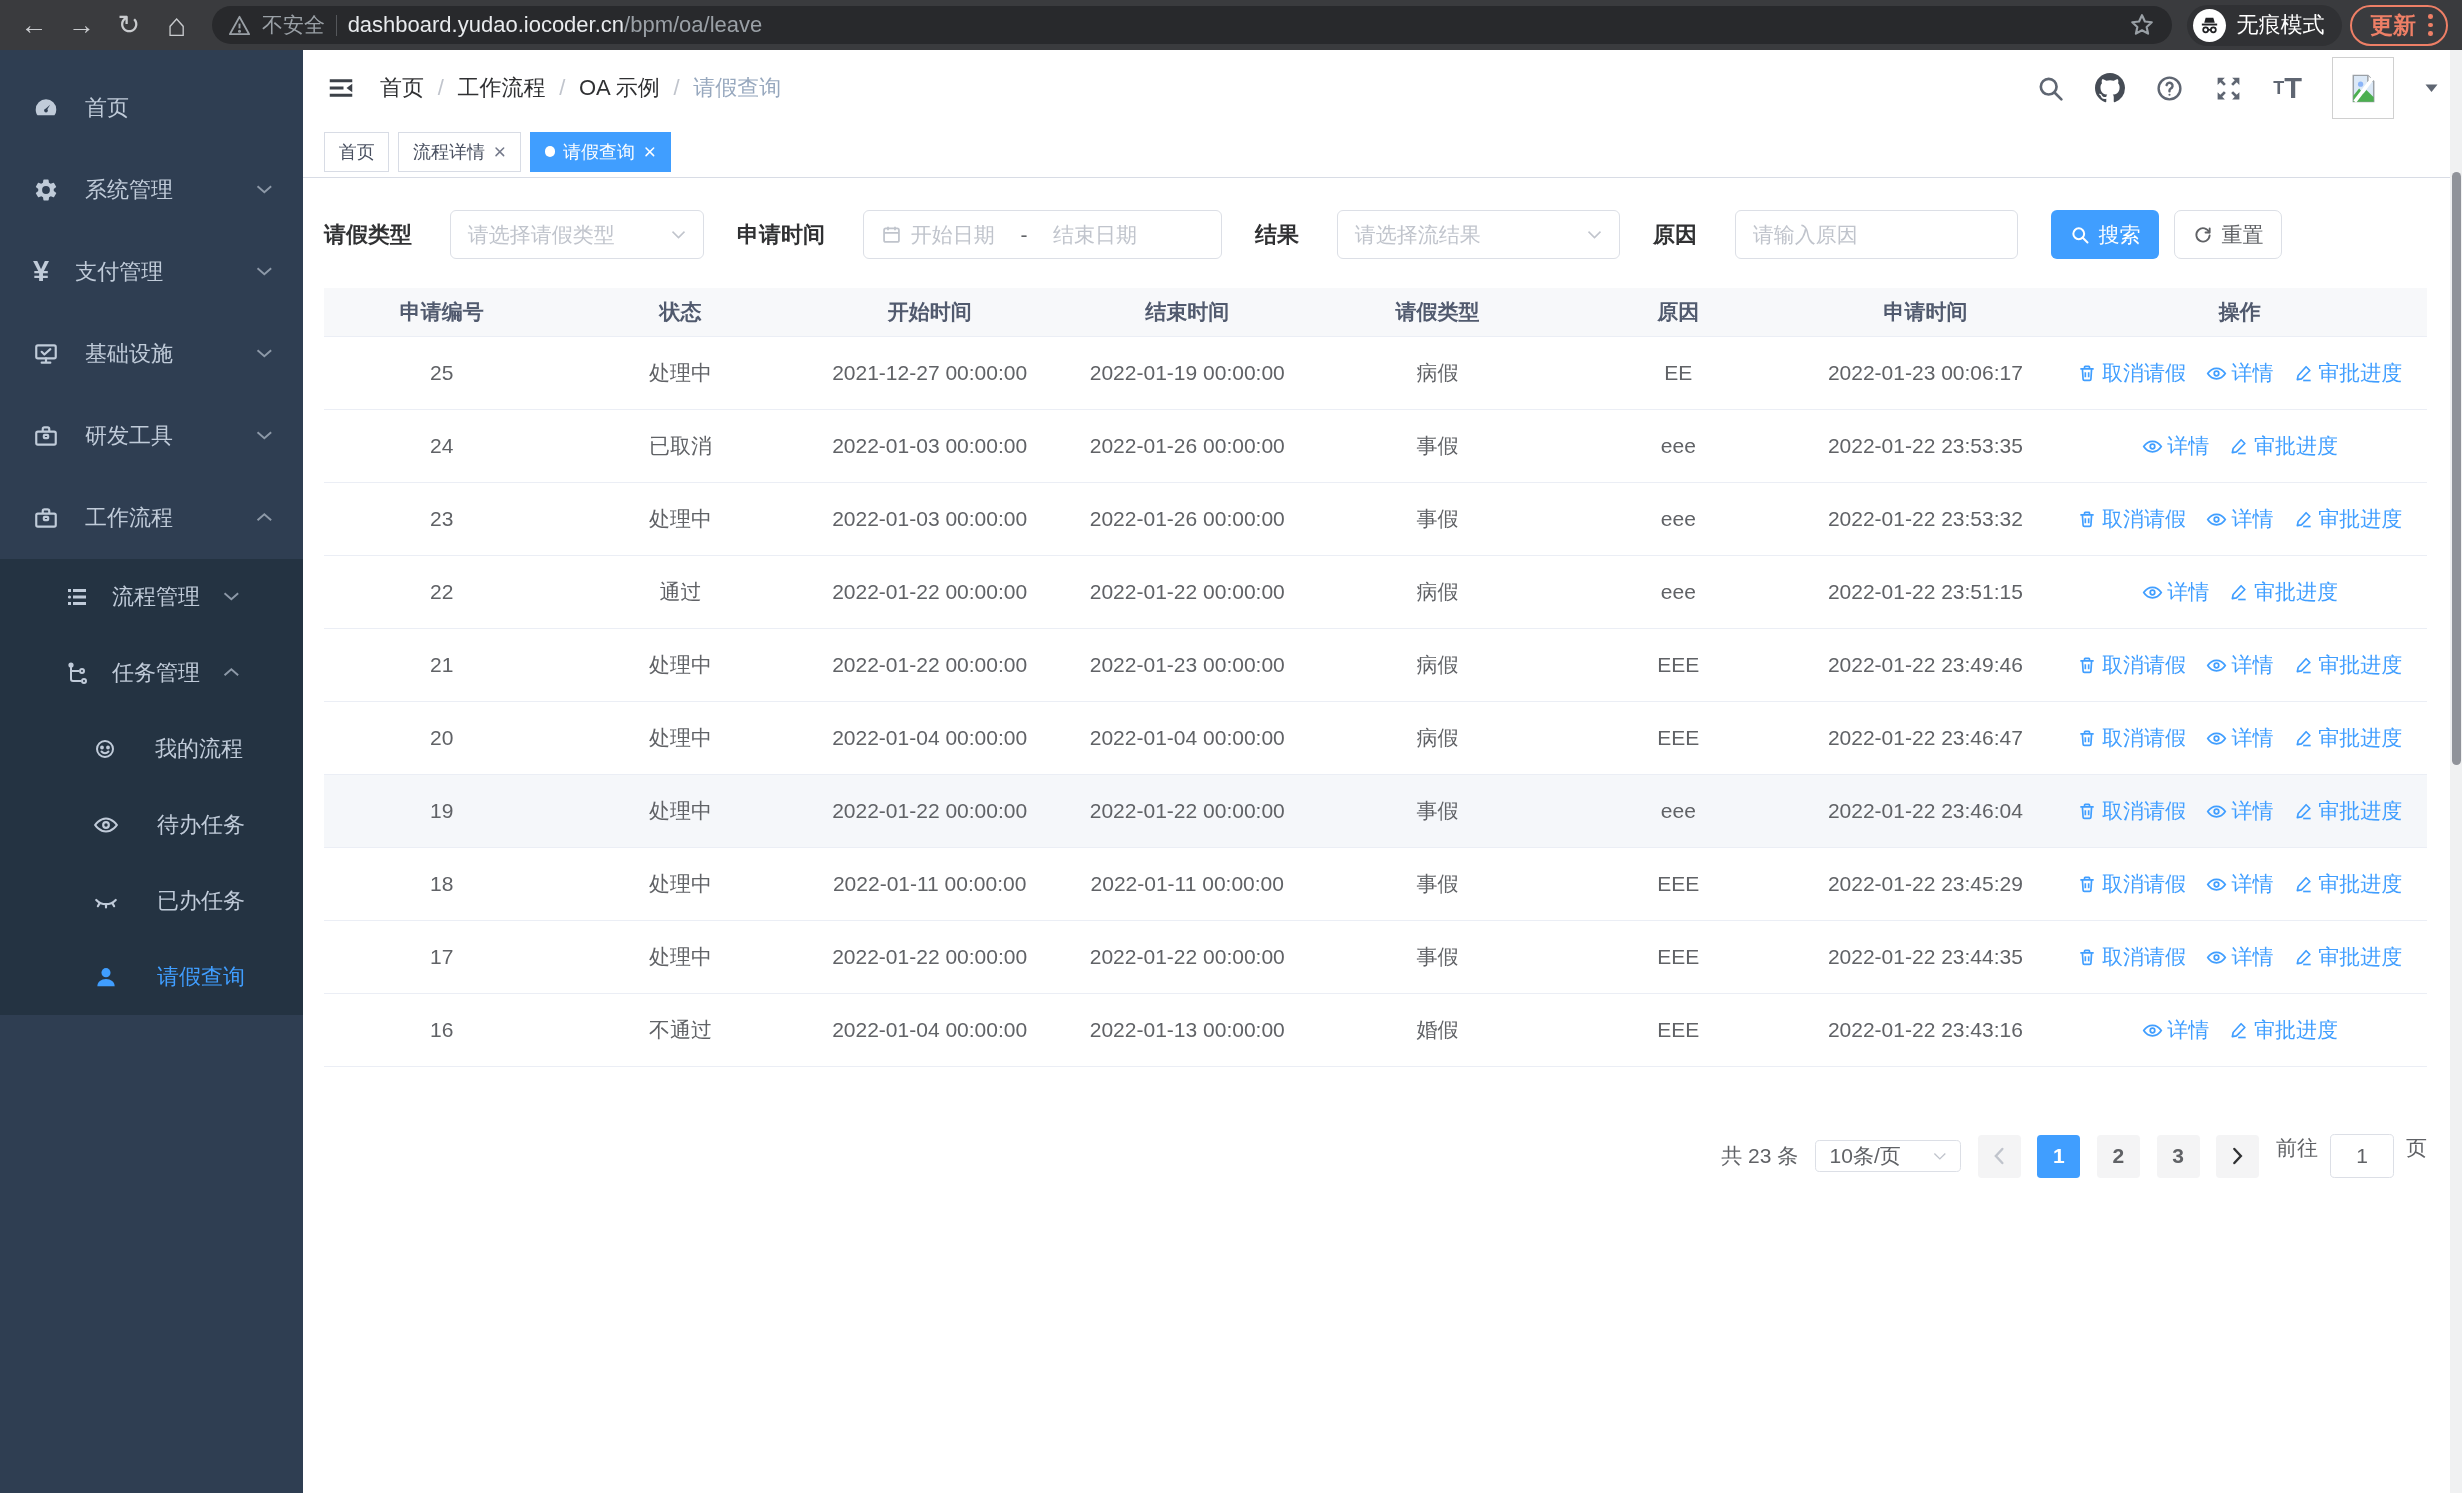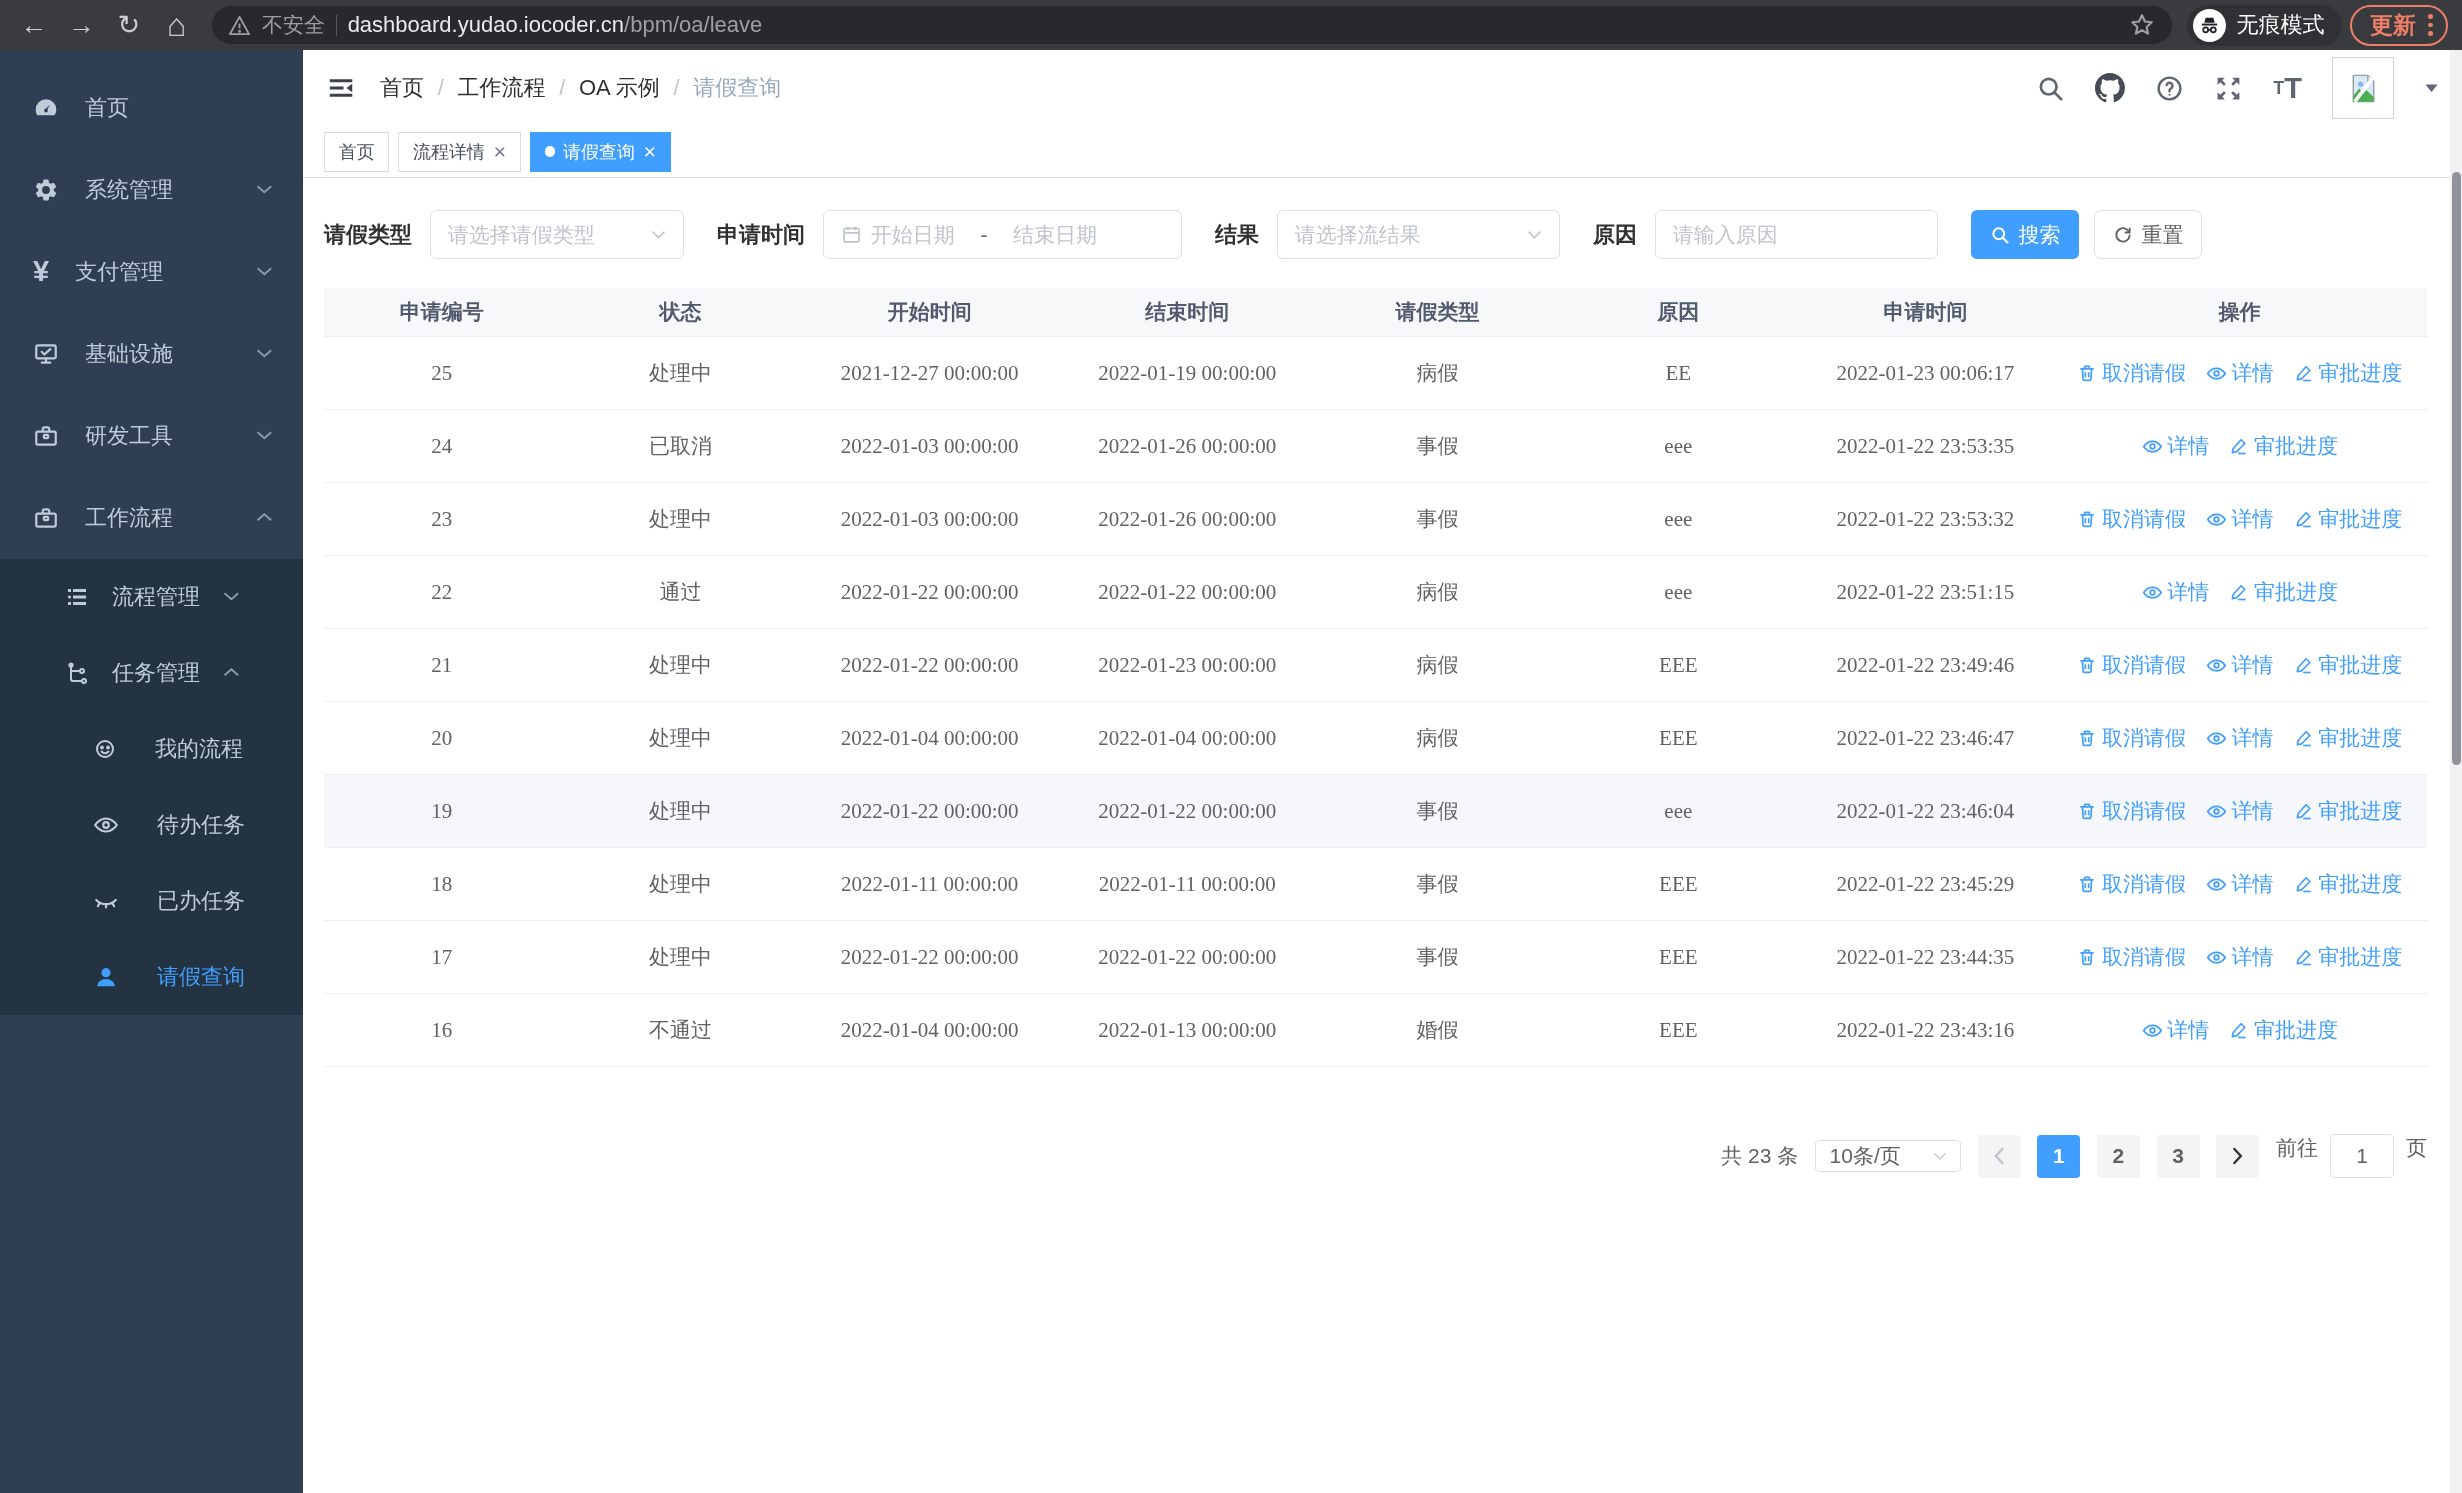--- a/index.html
+++ b/index.html
@@ -72,21 +72,21 @@
     gap:7.6px;font-size:18px;color:#495060;cursor:pointer;}
   .tag .dot{width:10.6px;height:10.6px;border-radius:50%;background:#fff;display:none;}
   .tag.active{background:var(--blue);border-color:var(--blue);color:#fff;}
   .tag.active .dot{display:inline-block;}
   .tag .x{display:inline-flex;color:inherit;}
 
   
   .content{flex:1;padding:32px 35px 0 21px;min-height:0;}
   .filters{display:flex;align-items:center;gap:0;font-size:22px;color:var(--text-main);}
   .f-label{font-weight:700;margin-right:18px;white-space:nowrap;}
-  .f-group{display:flex;align-items:flex-end;margin-right:33px;}
+  .f-group{display:flex;align-items:flex-end;margin-right:33px;margin-left:20px;}
   .inp{height:49px;border:1.5px solid var(--border);border-radius:6px;background:#fff;display:flex;align-items:center;
     padding:0 16.7px;color:var(--placeholder);font-size:21px;}
   .inp input{border:none;outline:none;width:100%;font-size:21px;color:var(--text-regular);
     font-family:inherit;background:transparent;}
   .inp input::placeholder{color:var(--placeholder);}
   .sel-caret{margin-left:auto;color:var(--placeholder);}
   .w-select1{width:254px;}
   .w-range{width:359px;gap:9px;}
   .w-range .ph{white-space:nowrap;}
   .w-select2{width:283px;}
@@ -99,21 +99,21 @@
   .btn-reset{width:108px;border-radius:7px;}
 
   .toolbar-row{margin-top:32px;display:flex;align-items:center;}
   .btn-create{height:46px;padding:0 20px;font-size:20.5px;}
   .mini-group{margin-left:auto;display:flex;gap:18px;}
   .mini-btn{width:44px;height:44px;border-radius:50%;border:1.5px solid #dfe3e8;background:#fff;display:flex;
     align-items:center;justify-content:center;color:#5f6672;cursor:pointer;}
 
   
   .table{margin-top:29px;width:100%;font-size:21px;color:var(--text-regular);}
-  .tr{display:flex;align-items:center;border-bottom:1.5px solid var(--table-border);font-family:Liberation Serif, serif;}
+  .tr{display:flex;align-items:center;border-bottom:1.5px solid var(--table-border);}
   .tr.head{background:#f7f8fa;border-bottom:1.5px solid var(--table-border);height:49px;
     font-weight:700;color:#515a6e;}
   .tr.body-row{height:73px;}
   .tr.body-row.hover{background:#f5f7fa;}
   .td{text-align:center;padding:0 6px;overflow:hidden;white-space:nowrap;}
   .c1{width:11.2%;} .c2{width:11.5%;} .c3{width:12.2%;} .c4{width:12.3%;}
   .c5{width:11.5%;} .c6{width:11.4%;} .c7{width:12.1%;} .c8{width:17.8%;}
   .c8.actions{display:flex;align-items:center;justify-content:center;gap:20px;}
   .action-link{color:var(--blue);display:inline-flex;align-items:center;gap:4.6px;cursor:pointer;text-decoration:none;white-space:nowrap;}
 

